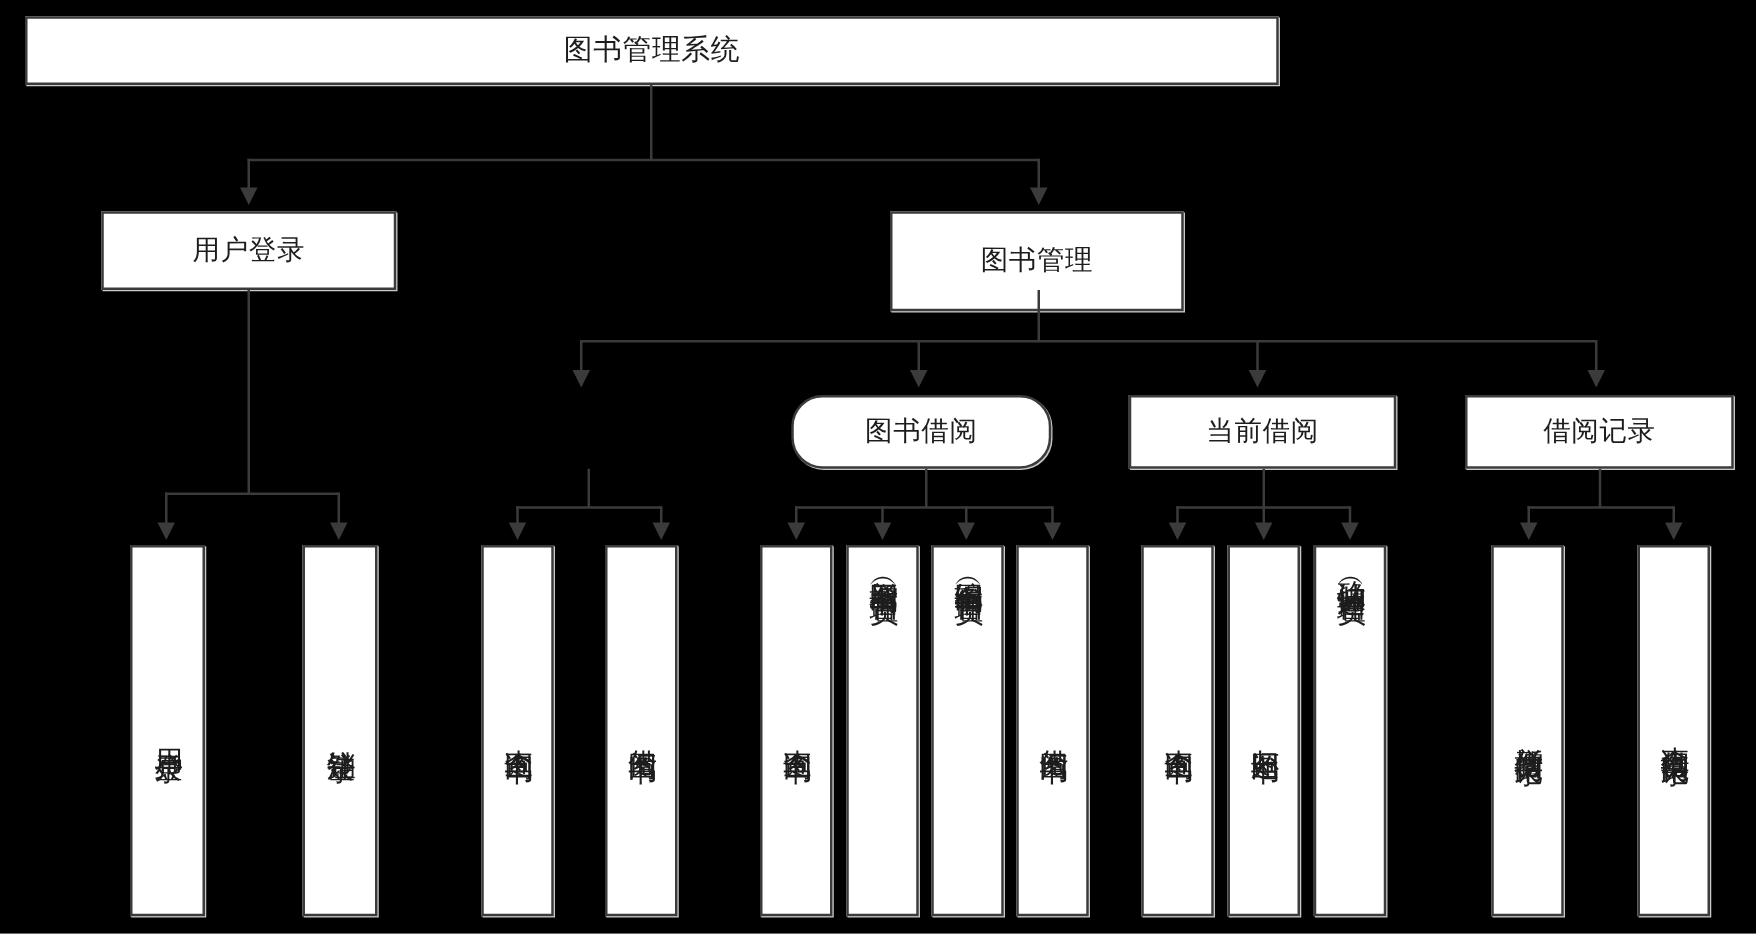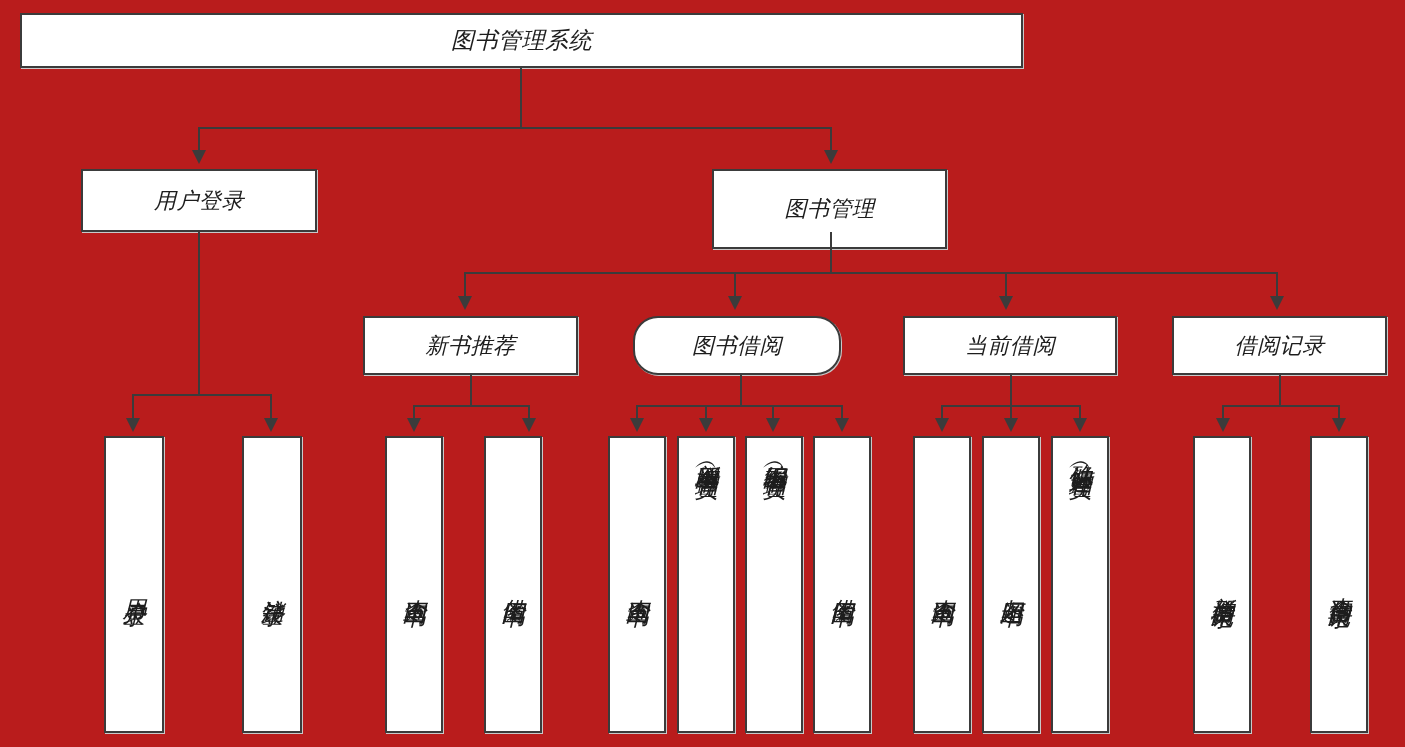--- a/index.html
+++ b/index.html
@@ -9,23 +9,22 @@
     background: #ffffff;
   }
   body {
     font-family: "DejaVu Sans", "Liberation Sans", sans-serif;
     color: #1a1a1a;
   }
   #canvas {
     position: relative;
     width: 1405px;
     height: 747px;
-    background: #b91c1c;
+    background: #000000;
     overflow: hidden;
-    font-style: italic;
   }
   
   .node {
     position: absolute;
     box-sizing: border-box;
     background: #ffffff;
     border: 2px solid #3b3b3b;
     box-shadow: 1px 1px 0 0 #c9c9c9;
     display: flex;
     align-items: center;
@@ -130,23 +129,20 @@
 
   <div class="ln v" style="left:734px; top:272px; height:26px;"></div>
   <div class="arrow" style="left:728px; top:296px;"></div>
 
   <div class="ln v" style="left:1005px; top:272px; height:26px;"></div>
   <div class="arrow" style="left:999px; top:296px;"></div>
 
   <div class="ln v" style="left:1276px; top:272px; height:26px;"></div>
   <div class="arrow" style="left:1270px; top:296px;"></div>
 
-  <div class="node horiz" style="left:363px; top:316px; width:215px; height:59px;">
-    <span class="label">新书推荐</span>
-  </div>
   <div class="node horiz" style="left:633px; top:316px; width:208px; height:59px;border-radius:25px;">
     <span class="label">图书借阅</span>
   </div>
   <div class="node horiz" style="left:903px; top:316px; width:214px; height:59px;">
     <span class="label">当前借阅</span>
   </div>
   <div class="node horiz" style="left:1172px; top:316px; width:215px; height:59px;">
     <span class="label">借阅记录</span>
   </div>
 

